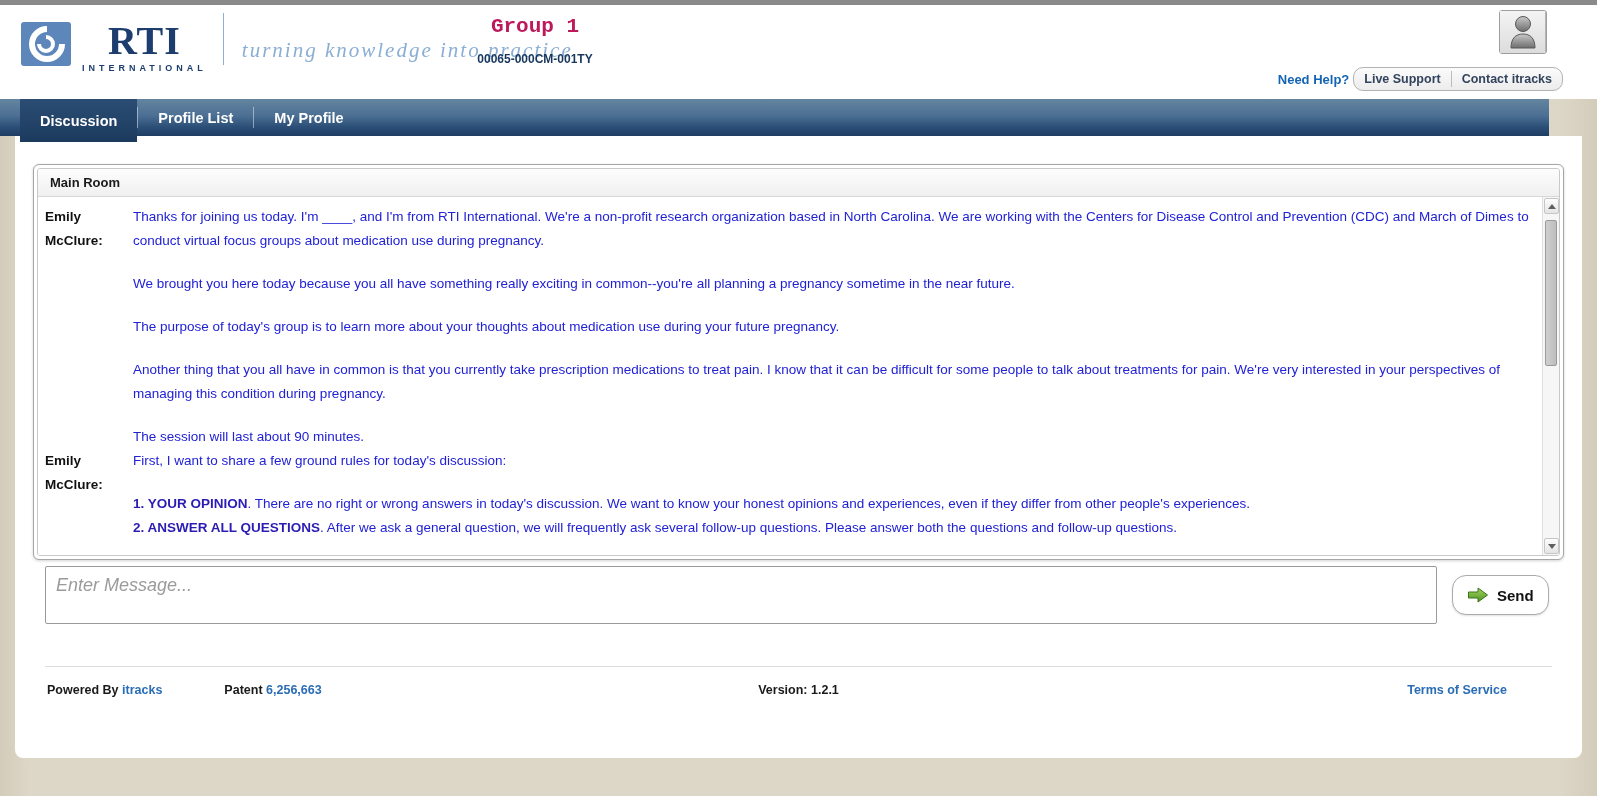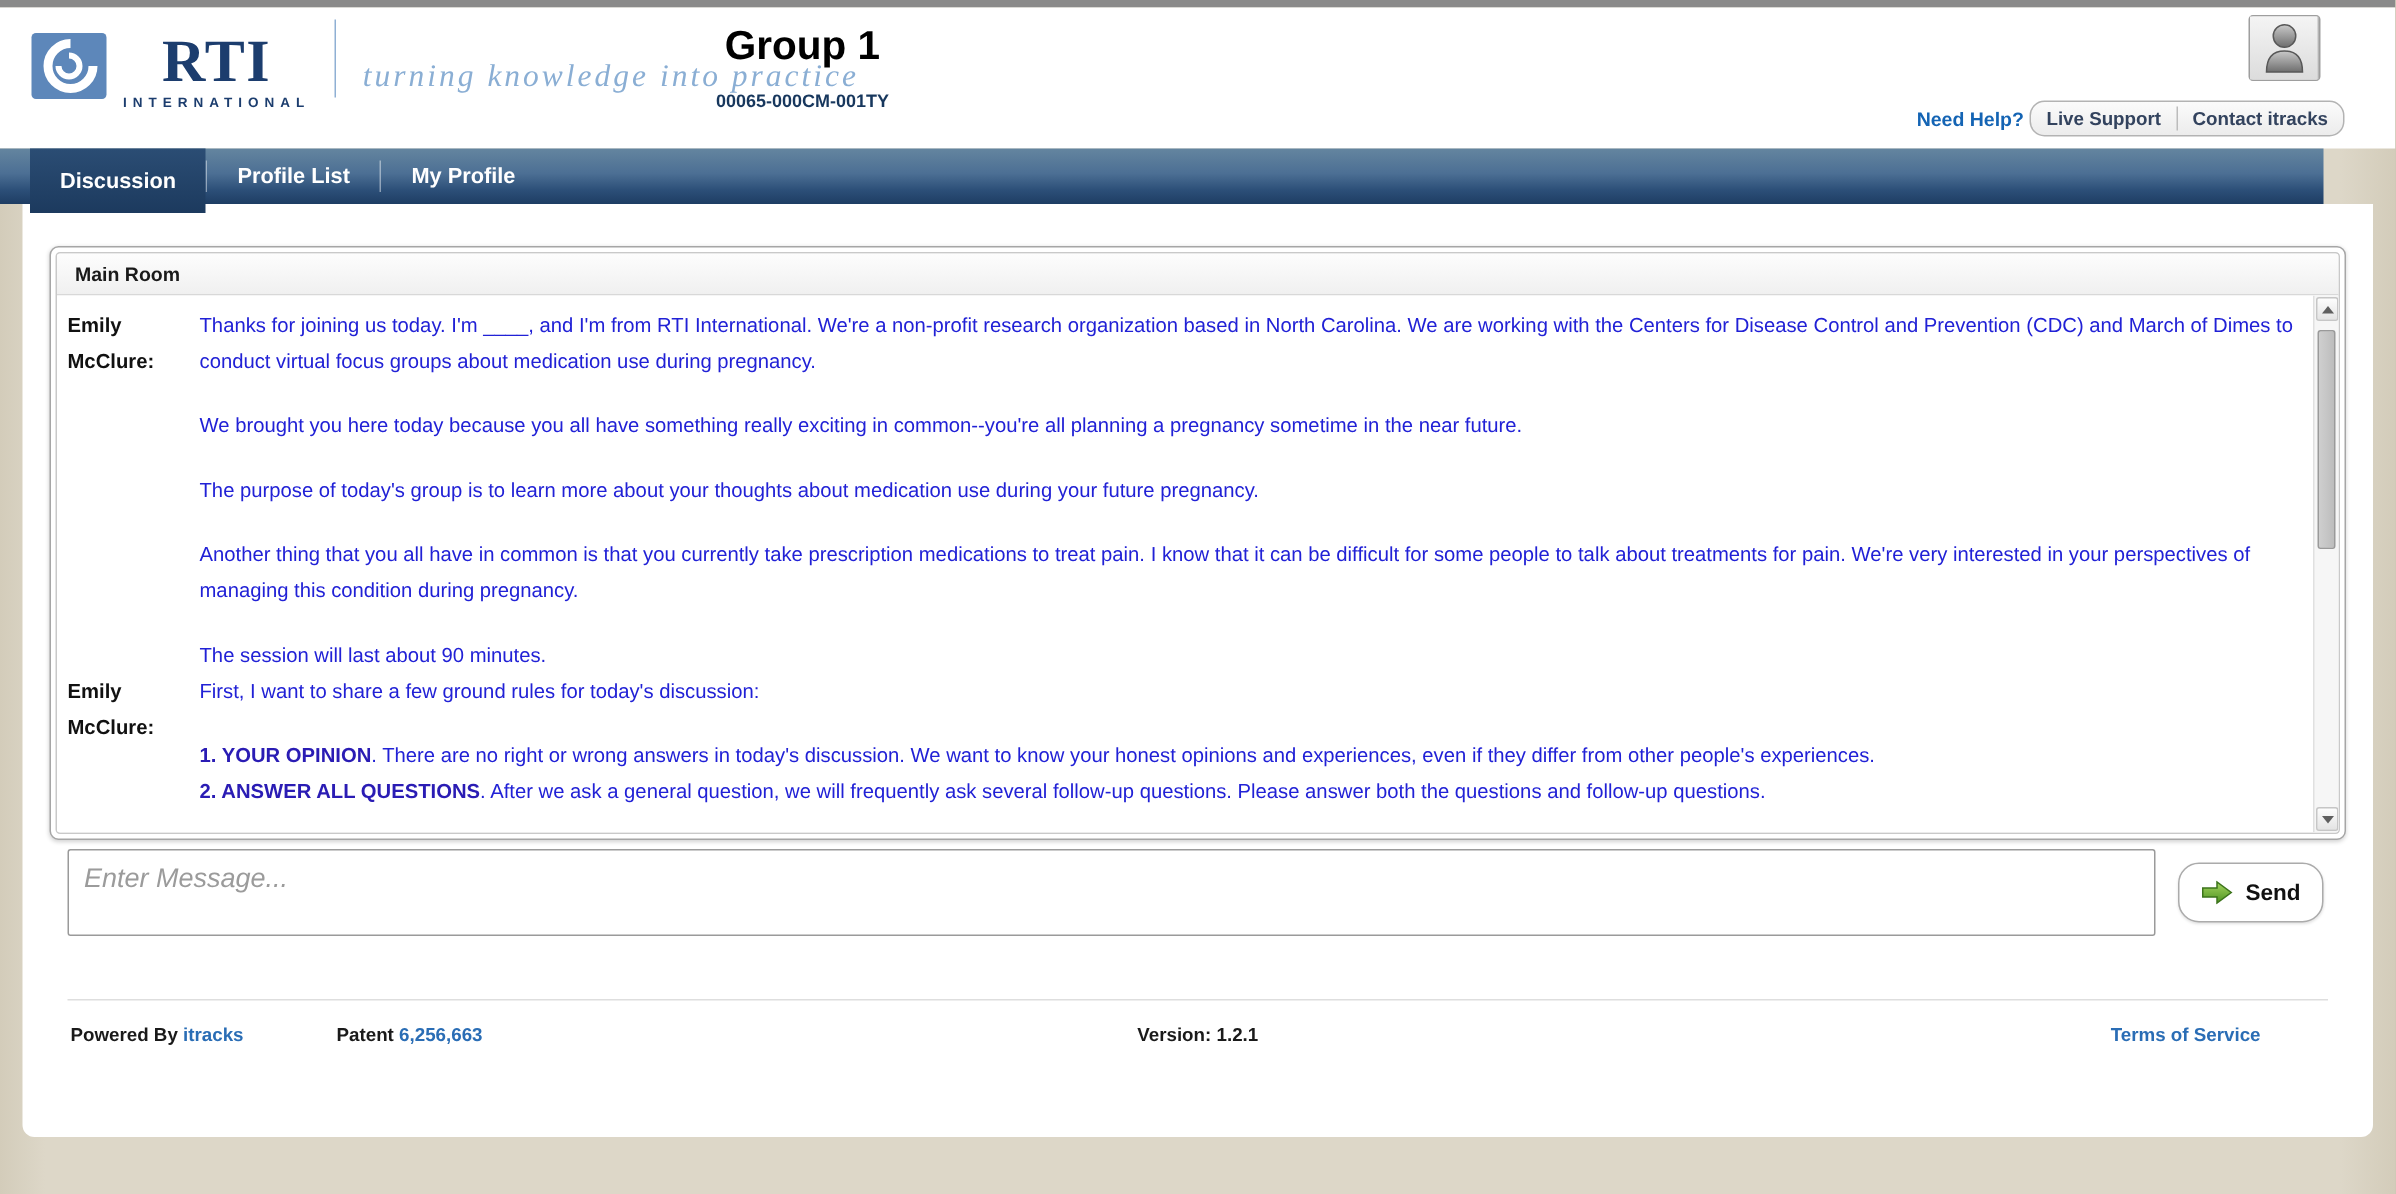--- a/index.html
+++ b/index.html
@@ -13,21 +13,21 @@
 
   
   .header { position:absolute; left:0; top:5px; width:1597px; height:94px; background:#ffffff; }
   .brand { position:absolute; left:20px; top:8px; display:flex; align-items:flex-end; }
   .rti-block { display:flex; flex-direction:column; align-items:center; }
   .rti-word { font-family:"Liberation Serif", serif; font-weight:bold; font-size:40px; line-height:40px; color:#1c3d6e; letter-spacing:1px; }
   .rti-intl { font-size:9px; font-weight:bold; color:#1c3d6e; letter-spacing:4px; margin-top:2px; align-self:stretch; text-align:center; }
   .brand-divider { width:1px; height:52px; background:#8fb0d4; margin:0 18px 8px 16px; }
   .tagline { font-family:"Liberation Serif", serif; font-style:italic; font-size:21px; color:#8aaed4; letter-spacing:2px; padding-bottom:10px; }
   .group-block { position:absolute; left:440px; top:10px; width:190px; text-align:center; }
-  .group-title { font-size:27px; font-weight:bold; color:#000000; }
+  .group-title { font-size:21px; font-weight:bold; color:#be185d;font-family:Liberation Mono, monospace; }
   .group-code { font-size:12px; font-weight:bold; color:#17375d; margin-top:14px; }
 
   .user-box { position:absolute; right:50px; top:5px; height:44px; display:flex; align-items:stretch;
               border:1px solid #9e9e9e; border-radius:3px; background:linear-gradient(#fdfdfd,#ececec); cursor:pointer; }
   .avatar-cell { width:46px; border-right:1px solid #b5b5b5; background:linear-gradient(#f4f4f4,#dcdcdc); display:flex; align-items:center; justify-content:center; }
   .user-name { display:flex; align-items:center; padding:0 12px 0 14px; font-size:15px; font-weight:bold; color:#1c1c1c; }
   .caret { display:inline-block; width:0; height:0; border-left:5px solid transparent; border-right:5px solid transparent; border-top:6px solid #444; margin-left:10px; }
 
   .help-row { position:absolute; right:34px; top:62px; display:flex; align-items:center; }
   .need-help { font-size:13px; font-weight:bold; color:#1464b4; margin-right:4px; }

